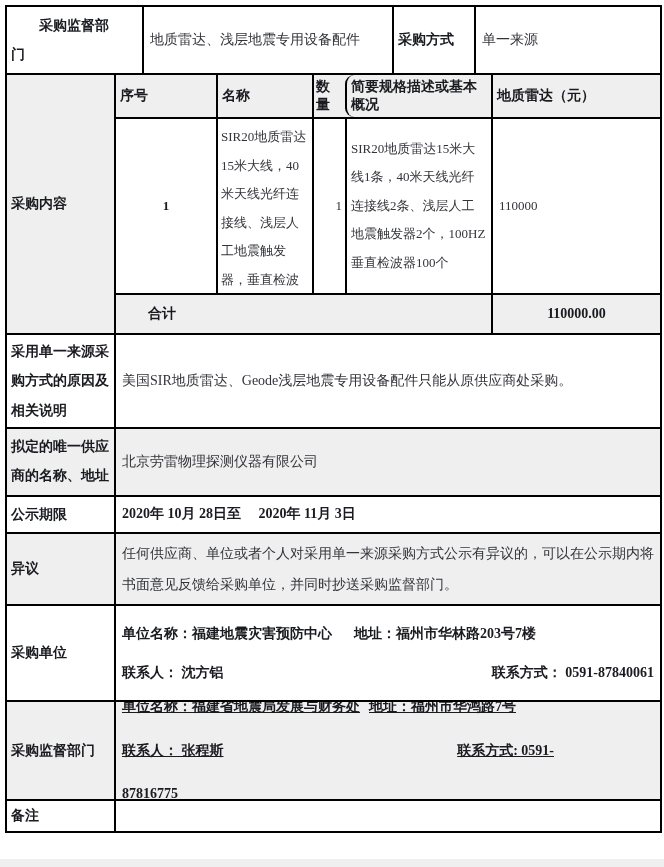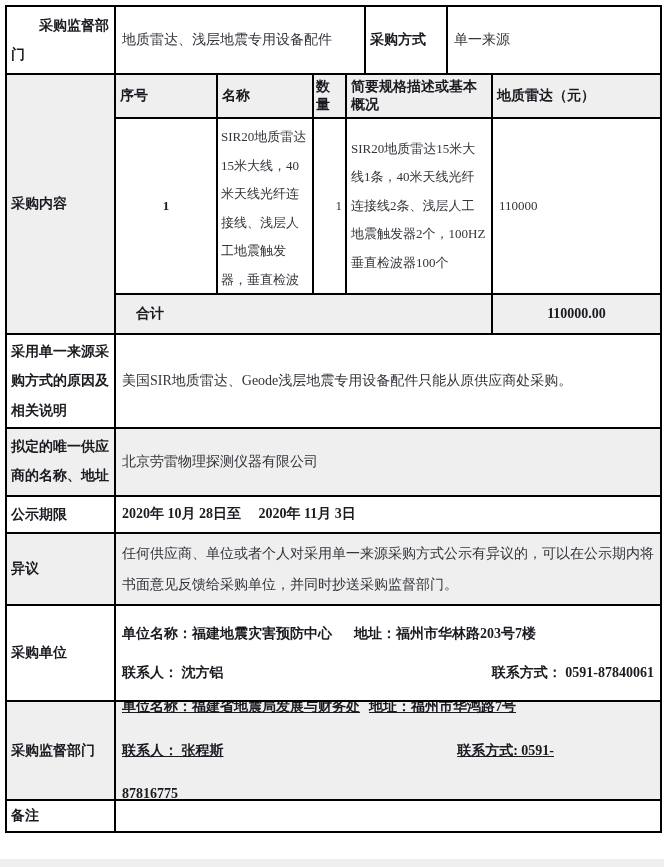--- a/index.html
+++ b/index.html
@@ -48,51 +48,51 @@
 </style>
 </head>
 <body>
 
 <div class="tbl">
 
   <div class="row" style="height:66px;">
     <div class="cell lbl indent" style="width:107px;">
       <span>采购监督部门</span>
     </div>
-    <div class="cell val" style="width:250px;">地质雷达、浅层地震专用设备配件</div>
+    <div class="cell val" style="width:250px;margin-left:28px;">地质雷达、浅层地震专用设备配件</div>
     <div class="cell lbl" style="width:82px;font-family:Liberation Serif, serif;">
       <span>采购方式</span>
     </div>
     <div class="cell val" style="flex:1;align-items:center;">单一来源</div>
   </div>
 
   <div class="row">
     <div class="cell lbl gray" style="width:107px;">
       <span>采购内容</span>
     </div>
     <div class="cell inner-col" style="flex:1;border-left:2px solid #000;">
 
       <div class="irow gray" style="height:42px;">
         <div class="icell hdr" style="width:100px;border-left:none;">序号</div>
         <div class="icell hdr" style="width:96px;">名称</div>
         <div class="icell hdr" style="width:33px;padding:1px 2px;">数量</div>
-        <div class="icell hdr" style="width:146px;">简要规格描述或基本概况</div>
+        <div class="icell hdr" style="width:146px;border-radius:9px;">简要规格描述或基本概况</div>
         <div class="icell hdr" style="flex:1;">地质雷达（元）</div>
       </div>
 
       <div class="irow" style="height:176px;">
         <div class="icell val small ctr" style="width:100px;border-left:none;font-weight:bold;color:#1a1b20;">1</div>
         <div class="icell val small top" style="width:96px;padding:4px 3px;">SIR20地质雷达15米大线，40米天线光纤连接线、浅层人工地震触发器，垂直检波器</div>
         <div class="icell val small" style="width:33px;justify-content:flex-end;padding:2px 3px;">1</div>
         <div class="icell val small" style="width:146px;padding:2px 4px;">SIR20地质雷达15米大线1条，40米天线光纤连接线2条、浅层人工地震触发器2个，100HZ垂直检波器100个</div>
         <div class="icell val small" style="flex:1;">110000</div>
       </div>
 
       <div class="irow gray" style="height:40px;">
-        <div class="icell lbl" style="width:375px;border-left:none;padding-left:20px;">
+        <div class="icell lbl" style="width:375px;border-left:none;padding-left:32px;">
           <span>合计</span>
         </div>
         <div class="icell lbl ctr" style="flex:1;">
           <span style="text-align:center;">110000.00</span>
         </div>
       </div>
     </div>
   </div>
 
   <div class="row" style="height:94px;">

